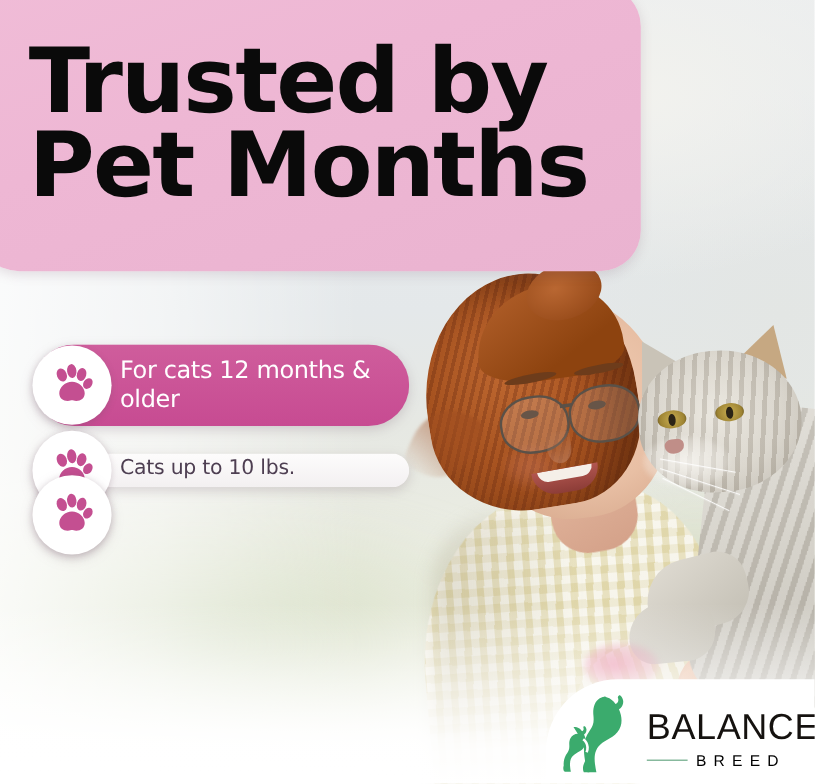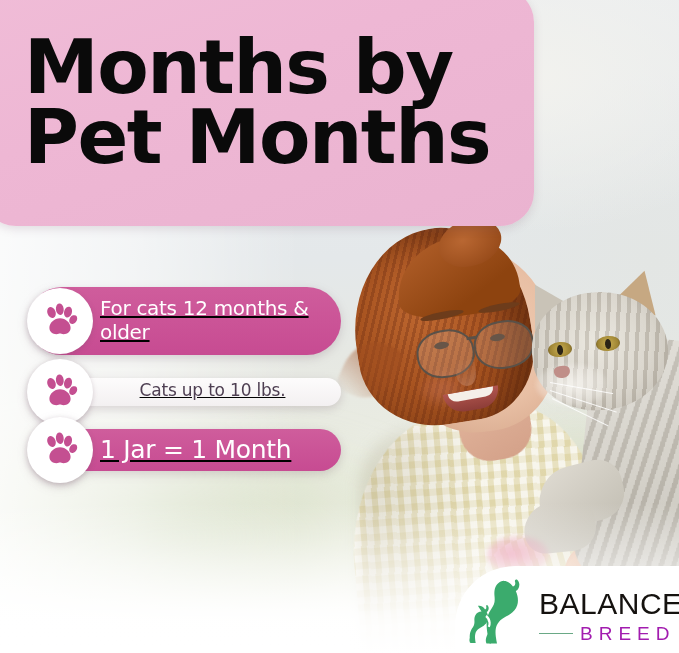--- a/index.html
+++ b/index.html
@@ -391,21 +391,20 @@
     width: 313px;
     border-radius: 40px;
     overflow: visible;
     margin-bottom: 23px;
     filter: drop-shadow(0 3px 5px rgba(110,80,100,0.22));
   }
   .pill-inner {
     border-radius: 40px;
     overflow: hidden;
     background: #14532d;
-    text-decoration: underline;
   }
   .pill-top {
     background: linear-gradient(180deg, #cf5d9c 0%, #c74b92 100%);
     padding: 7px 16px 8px 72px;
     min-height: 42px;
     box-sizing: border-box;
     display: flex;
     flex-direction: column;
     justify-content: center;
   }
@@ -425,21 +424,20 @@
     white-space: normal;
     font-weight: 400;
   }
   .pill-bottom {
     background: linear-gradient(180deg, #fdfcfc 0%, #f3f0f1 100%);
     padding: 3px 16px 6px 72px;
     min-height: 28px;
     box-sizing: border-box;
     display: flex;
     align-items: center;
-    justify-content: center;
   }
   .pill-sub {
     color: #4e3f52;
     font-family: "DejaVu Sans", sans-serif;
     font-size: 17px;
     line-height: 1.1;
     letter-spacing: -0.2px;
     white-space: nowrap;
   }
   .paw-badge {
@@ -498,23 +496,23 @@
     margin-top: 5px;
   }
   .logo-rule {
     width: 34px;
     height: 1.6px;
     background: #6aa986;
     margin-right: 7px;
   }
   .logo-sub {
     font-family: "Liberation Sans", sans-serif;
-    font-size: 19px;
+    font-size: 13px;
     letter-spacing: 6px;
-    color: #a21caf;
+    color: #000000;
     line-height: 1;
     white-space: nowrap;
   }
 </style>
 </head>
 <body>
 
 <div id="stage">
 
   <div class="photo-layer">
@@ -573,21 +571,21 @@
     </div>
 
     <div class="flower"></div>
 
     <div class="left-fade"></div>
     <div class="bottom-fade"></div>
   </div>
 
   <div class="title-banner">
     <h1 class="title-text">
-      <span class="title-line">Months by</span>
+      <span class="title-line">Trusted by</span>
       <span class="title-line">Pet Months</span>
     </h1>
   </div>
 
   <div class="pills">
 
     <div class="pill">
       <div class="pill-inner">
         <div class="pill-top tall">
           <span class="pill-head two-line">For cats 12 months &amp; older</span>
@@ -620,23 +618,20 @@
             <ellipse cx="29.0" cy="12.1" rx="3.9" ry="5.5" transform="rotate(16 29 12.1)"></ellipse>
             <ellipse cx="34.2" cy="19.6" rx="3.6" ry="4.8" transform="rotate(34 34.2 19.6)"></ellipse>
             <path d="M21 18.2c5.6 0 10.6 4.6 10.6 9.6 0 4.2-3.2 6.4-7 6.4-1.8 0-2.8-.6-3.6-.6s-1.8.6-3.6.6c-3.8 0-7-2.2-7-6.4 0-5 5-9.6 10.6-9.6z"></path>
           </g>
         </svg>
       </div>
     </div>
 
     <div class="pill">
       <div class="pill-inner">
-        <div class="pill-top">
-          <span class="pill-head">1 Jar = 1 Month</span>
-        </div>
       </div>
       <div class="paw-badge">
         <svg width="42" height="42" viewBox="0 0 42 42" aria-hidden="true">
           <g fill="#c44f91">
             <ellipse cx="12.5" cy="12.5" rx="4.1" ry="5.6" transform="rotate(-22 12.5 12.5)"></ellipse>
             <ellipse cx="20.8" cy="9.2" rx="3.9" ry="5.8" transform="rotate(-7 20.8 9.2)"></ellipse>
             <ellipse cx="29.0" cy="12.1" rx="3.9" ry="5.5" transform="rotate(16 29 12.1)"></ellipse>
             <ellipse cx="34.2" cy="19.6" rx="3.6" ry="4.8" transform="rotate(34 34.2 19.6)"></ellipse>
             <path d="M21 18.2c5.6 0 10.6 4.6 10.6 9.6 0 4.2-3.2 6.4-7 6.4-1.8 0-2.8-.6-3.6-.6s-1.8.6-3.6.6c-3.8 0-7-2.2-7-6.4 0-5 5-9.6 10.6-9.6z"></path>
           </g>

